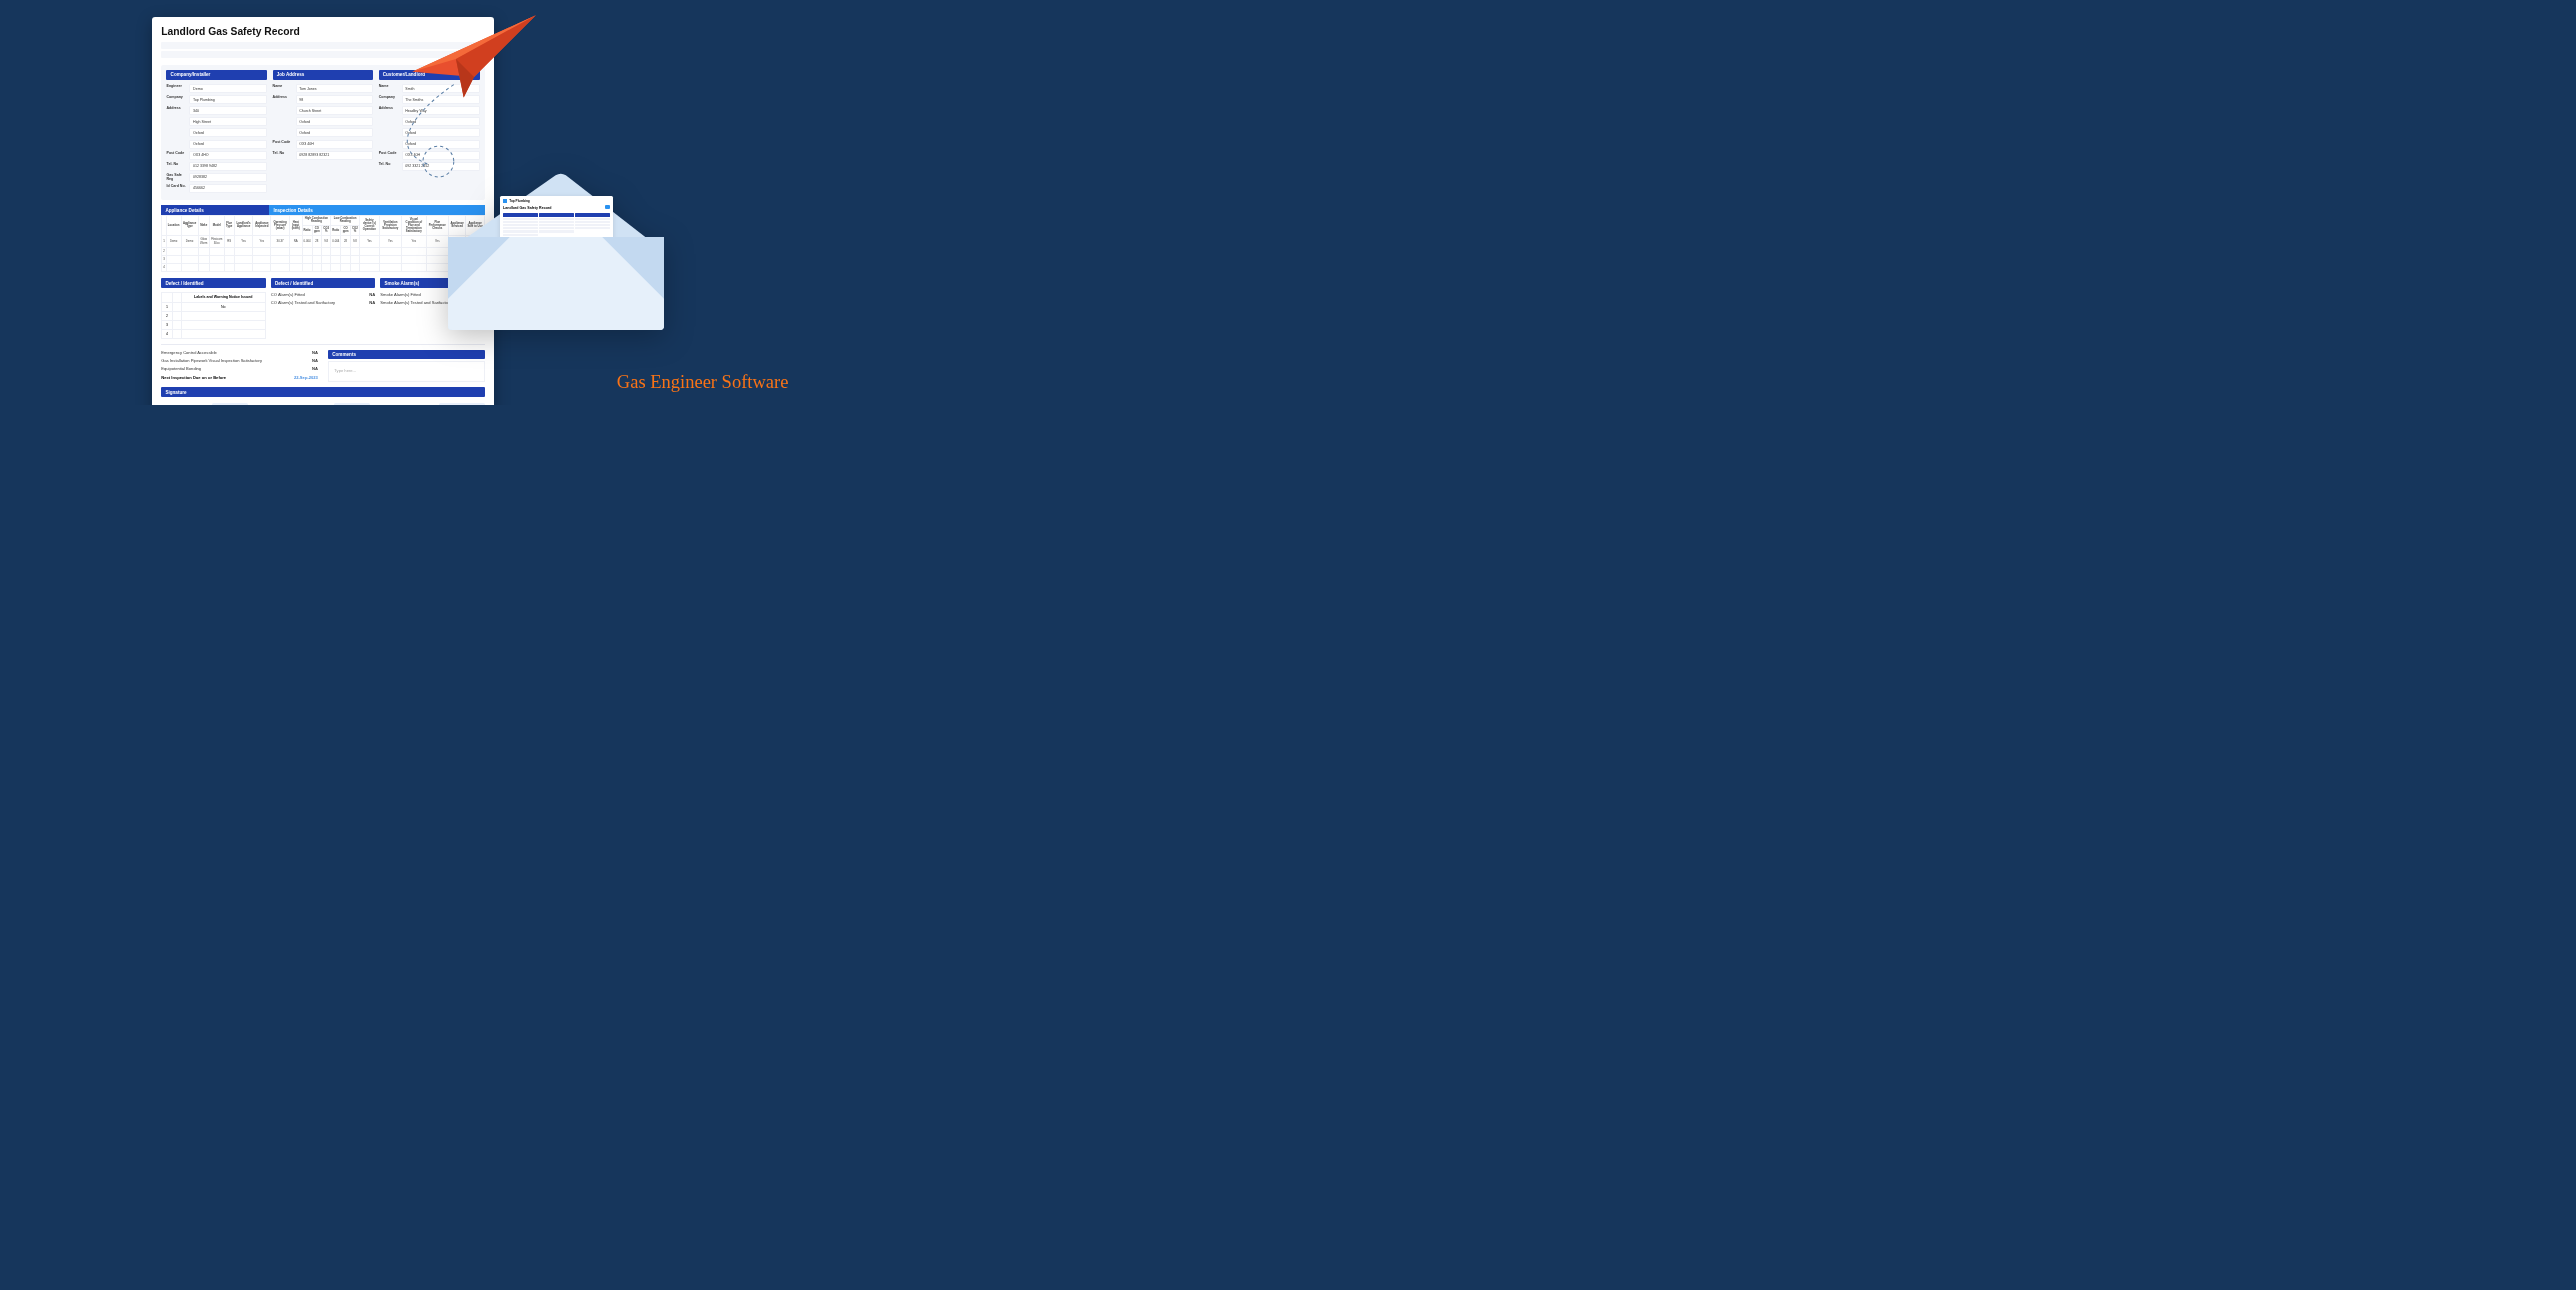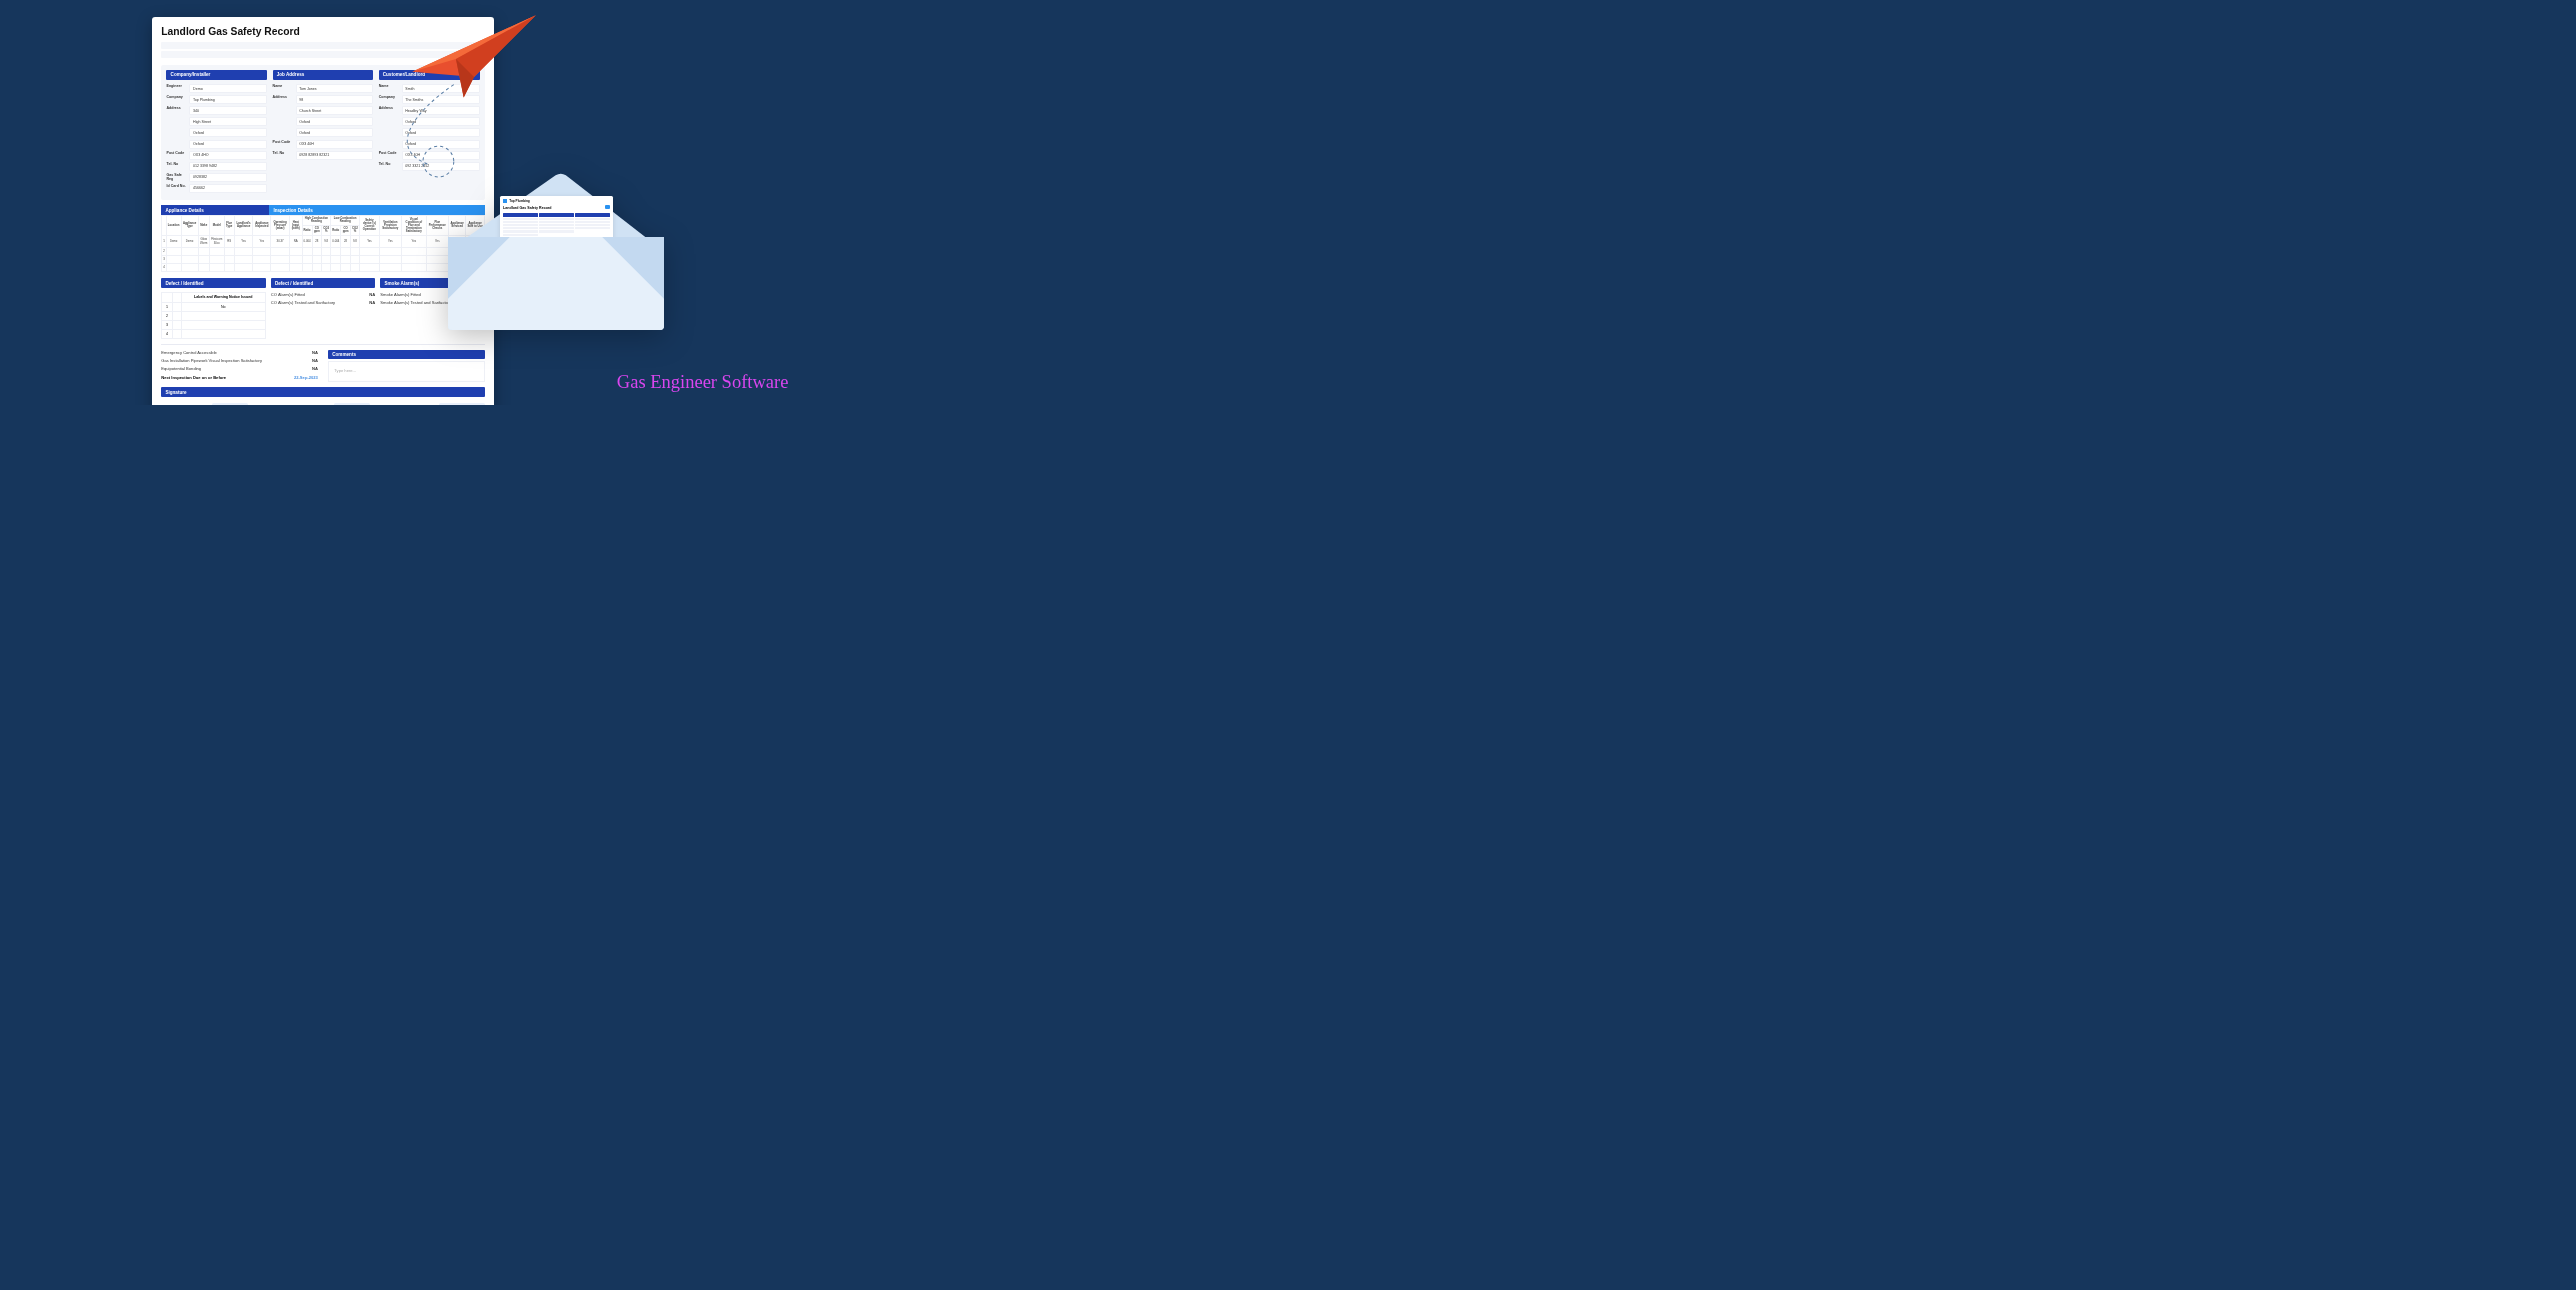--- a/index.html
+++ b/index.html
@@ -90,21 +90,21 @@
   .mini .bh { display: flex; margin-top: 2.1px; }
   .mini .bh .a { flex: 0 0 31px; height: 3.6px; background: #1f3fb0; }
   .mini .bh .b { flex: 1; height: 3.6px; background: #2a92f0; }
   .mini .tb { height: 9.3px; background: #fafbfd; border: 0.5px solid #eef0f6; margin-top: 0.5px; }
 
   
   .plane { position: absolute; left: 407px; top: 10.3px; width: 134px; height: 103px; }
   .trail { position: absolute; left: 392px; top: 82px; width: 103px; height: 113px; pointer-events: none; }
 
   .brandtext {
-    position: absolute; right: 20.6px; bottom: 12.4px; color: #d946ef; font-size: 18.5px;
+    position: absolute; right: 20.6px; bottom: 12.4px; color: #f97316; font-size: 18.5px;
     font-family: "Segoe Script", "Brush Script MT", cursive;
   }
 </style>
 </head>
 <body>
 
 <div class="doc">
   <h1>Landlord Gas Safety Record</h1>
   <div class="blankbar"></div>
   <div class="blankbar"></div>

